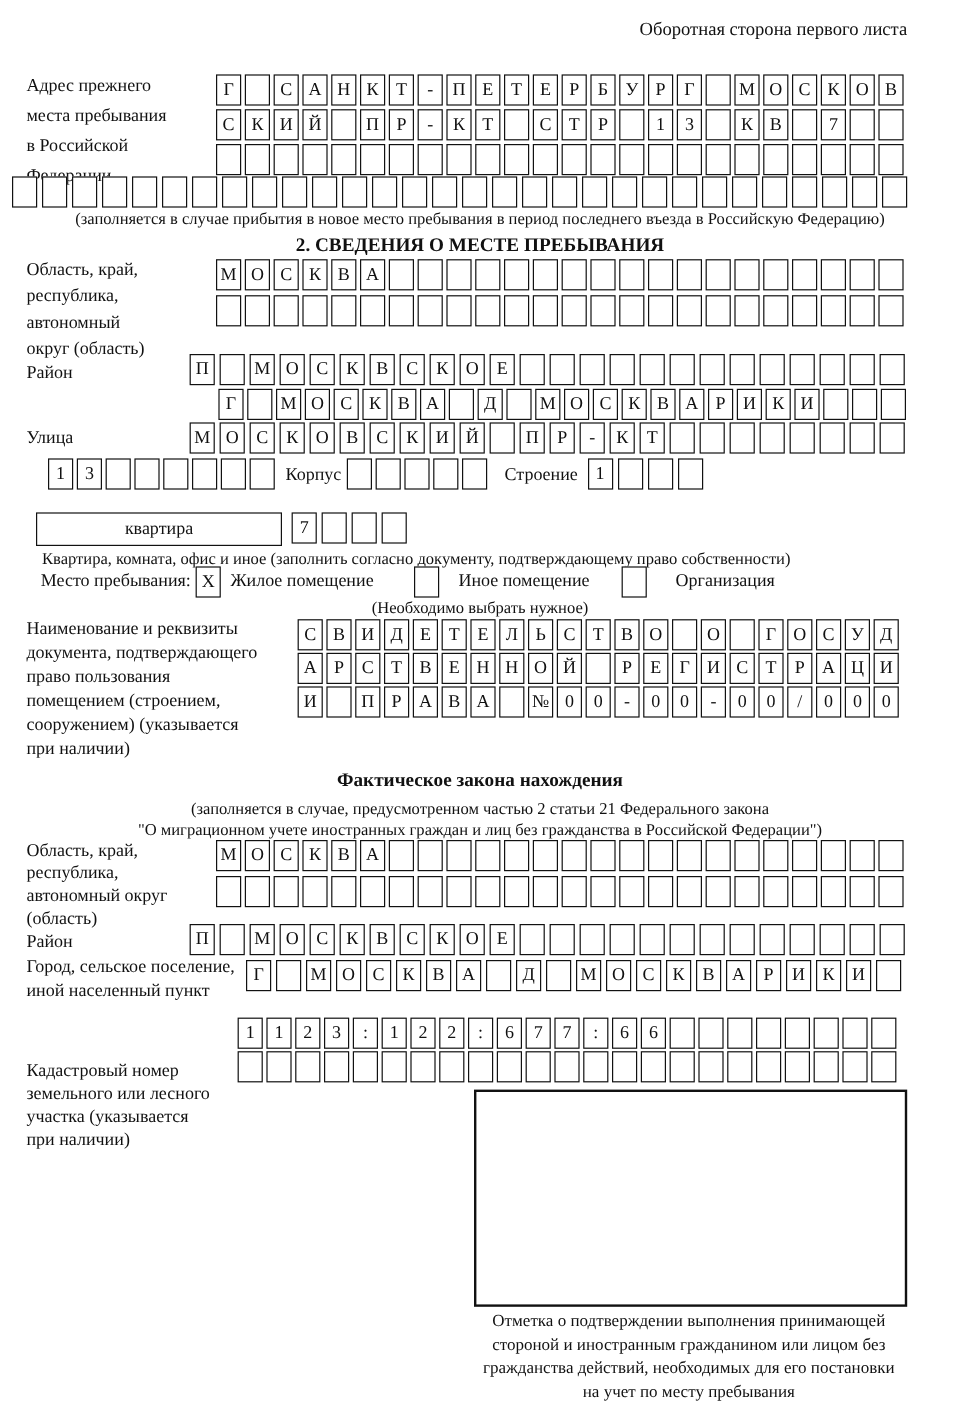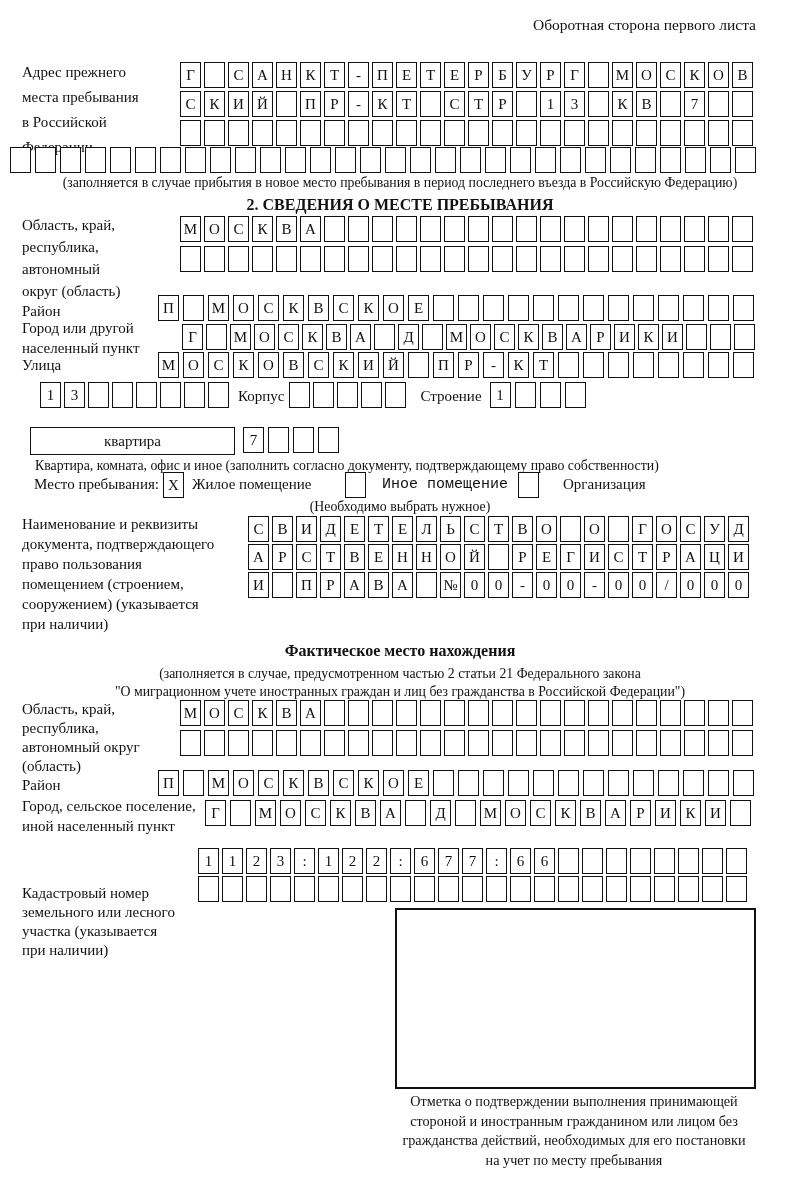--- a/index.html
+++ b/index.html
@@ -229,22 +229,20 @@
       <span class="cbox"></span>
       <span class="cbox"></span>
       <span class="cbox"></span>
       <span class="cbox"></span>
       <span class="cbox"></span>
       <span class="cbox"></span>
       <span class="cbox"></span>
       <span class="cbox"></span>
     </div>
 
-  <div class="lbl lh20" style="left:22px;top:318px;">Город или другой
-населенный пункт</div>
   <div class="brow" style="left:182px;top:324px;">
       <span class="cbox">Г</span>
       <span class="cbox"></span>
       <span class="cbox">М</span>
       <span class="cbox">О</span>
       <span class="cbox">С</span>
       <span class="cbox">К</span>
       <span class="cbox">В</span>
       <span class="cbox">А</span>
       <span class="cbox"></span>
@@ -334,21 +332,21 @@
 
   <div>
     <div class="abs" style="left:34px;top:472px;">Место пребывания:</div>
     <div class="brow" style="left:163px;top:472px;">
         <span class="cbox">X</span>
       </div>
     <div class="abs" style="left:192px;top:472px;">Жилое помещение</div>
     <div class="brow" style="left:345px;top:472px;">
         <span class="cbox"></span>
       </div>
-    <div class="abs" style="left:382px;top:472px;font-family:Liberation Mono, monospace;">Иное помещение</div>
+    <div class="abs" style="left:382px;top:472px;">Иное помещение</div>
     <div class="brow" style="left:518px;top:472px;">
         <span class="cbox"></span>
       </div>
     <div class="abs" style="left:563px;top:472px;">Организация</div>
   </div>
   <div class="cap center" style="top:498px;">(Необходимо выбрать нужное)</div>
 
   <div class="lbl lh20" style="left:22px;top:514px;width:220px;">Наименование и реквизиты
 документа, подтверждающего
 право пользования
@@ -418,21 +416,21 @@
       <span class="cbox">0</span>
       <span class="cbox">-</span>
       <span class="cbox">0</span>
       <span class="cbox">0</span>
       <span class="cbox">/</span>
       <span class="cbox">0</span>
       <span class="cbox">0</span>
       <span class="cbox">0</span>
     </div>
 
-  <div class="sect-title" style="top:642px;">Фактическое место нахождения</div>
+  <div class="sect-title" style="top:642px;">Фактическое закона нахождения</div>
   <div class="cap center" style="top:665px;line-height:18px;white-space:pre-line;">(заполняется в случае, предусмотренном частью 2 статьи 21 Федерального закона
 "О миграционном учете иностранных граждан и лиц без гражданства в Российской Федерации")</div>
 
   <div class="lbl lh19" style="left:22px;top:700px;">Область, край,
 республика,
 автономный округ
 (область)</div>
   <div class="brow" style="left:180px;top:700px;">
       <span class="cbox">М</span>
       <span class="cbox">О</span>

